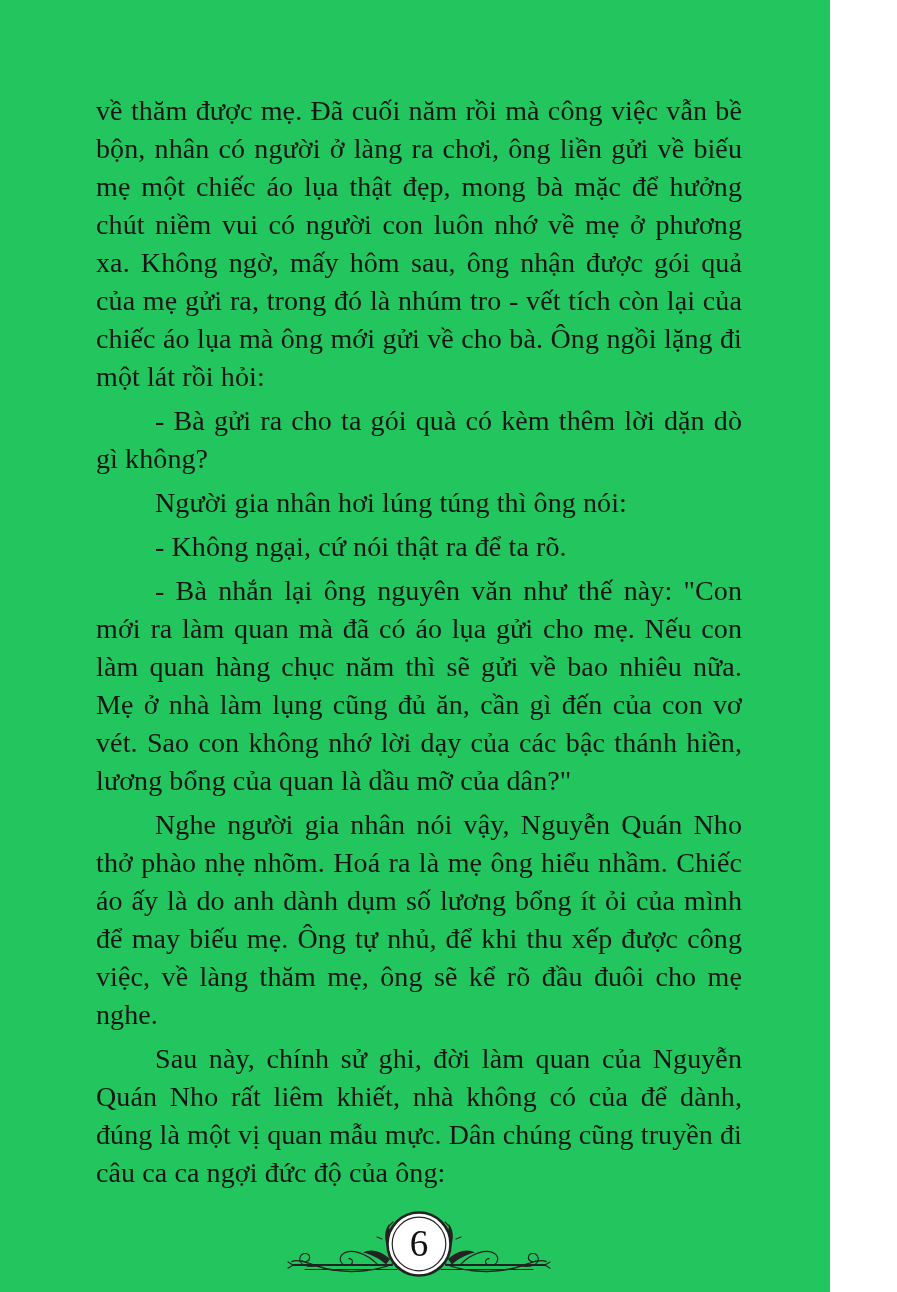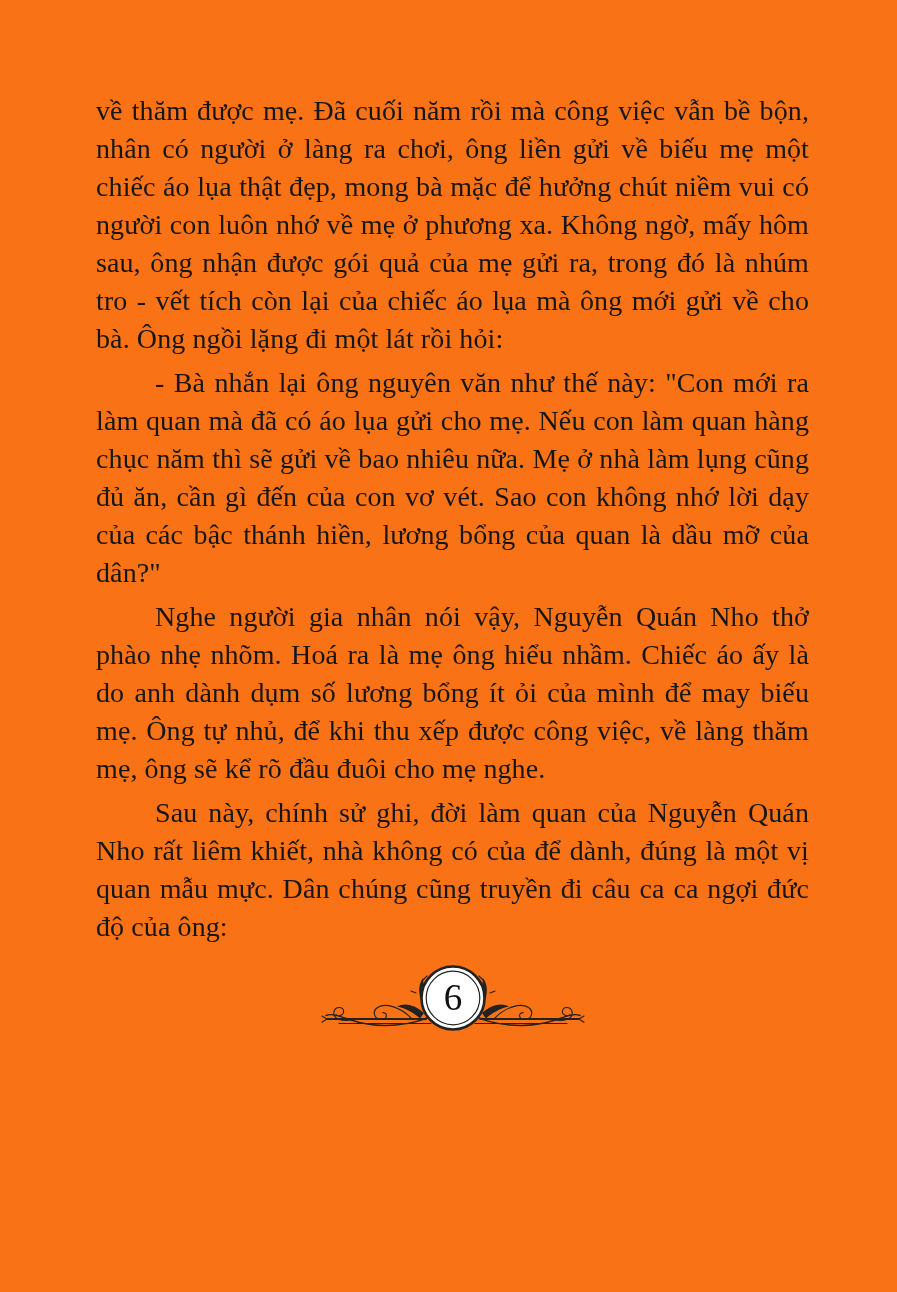--- a/index.html
+++ b/index.html
@@ -8,24 +8,24 @@
     background: #ffffff;
   }
   body {
     width: 897px;
     height: 1292px;
     overflow: hidden;
     font-family: "Liberation Serif", serif;
   }
   .page {
     box-sizing: border-box;
-    width: 897px;
+    width: 830px;
     height: 1292px;
     padding: 92px 88px 0 96px;
-    background: #f97316;
+    background: #22c55e;
     color: #161616;
   }
   .text-block p.para {
     font-size: 28px;
     line-height: 38px;
     margin: 0 0 6px 0;
     text-align: justify;
     color: #161616;
     letter-spacing: 0.1px;
   }
@@ -40,20 +40,23 @@
     display: inline-block;
   }
 </style>
 </head>
 <body>
 
 <div class="page">
 
   <div class="text-block">
       <p class="para">về thăm được mẹ. Đã cuối năm rồi mà công việc vẫn bề bộn, nhân có người ở làng ra chơi, ông liền gửi về biếu mẹ một chiếc áo lụa thật đẹp, mong bà mặc để hưởng chút niềm vui có người con luôn nhớ về mẹ ở phương xa. Không ngờ, mấy hôm sau, ông nhận được gói quả của mẹ gửi ra, trong đó là nhúm tro - vết tích còn lại của chiếc áo lụa mà ông mới gửi về cho bà. Ông ngồi lặng đi một lát rồi hỏi:</p>
+      <p class="para indent">- Bà gửi ra cho ta gói quà có kèm thêm lời dặn dò gì không?</p>
+      <p class="para indent">Người gia nhân hơi lúng túng thì ông nói:</p>
+      <p class="para indent">- Không ngại, cứ nói thật ra để ta rõ.</p>
       <p class="para indent">- Bà nhắn lại ông nguyên văn như thế này: "Con mới ra làm quan mà đã có áo lụa gửi cho mẹ. Nếu con làm quan hàng chục năm thì sẽ gửi về bao nhiêu nữa. Mẹ ở nhà làm lụng cũng đủ ăn, cần gì đến của con vơ vét. Sao con không nhớ lời dạy của các bậc thánh hiền, lương bổng của quan là dầu mỡ của dân?"</p>
       <p class="para indent">Nghe người gia nhân nói vậy, Nguyễn Quán Nho thở phào nhẹ nhõm. Hoá ra là mẹ ông hiểu nhầm. Chiếc áo ấy là do anh dành dụm số lương bổng ít ỏi của mình để may biếu mẹ. Ông tự nhủ, để khi thu xếp được công việc, về làng thăm mẹ, ông sẽ kể rõ đầu đuôi cho mẹ nghe.</p>
       <p class="para indent">Sau này, chính sử ghi, đời làm quan của Nguyễn Quán Nho rất liêm khiết, nhà không có của để dành, đúng là một vị quan mẫu mực. Dân chúng cũng truyền đi câu ca ca ngợi đức độ của ông:</p>
     </div>
 
   <div class="footer">
     <svg width="280" height="88" viewBox="0 0 280 88" xmlns="http://www.w3.org/2000/svg">
       <g id="flourish-left" stroke="#222222" fill="none" stroke-linecap="round">
 
         <path d="M14,63 H113" stroke-width="2"></path>

